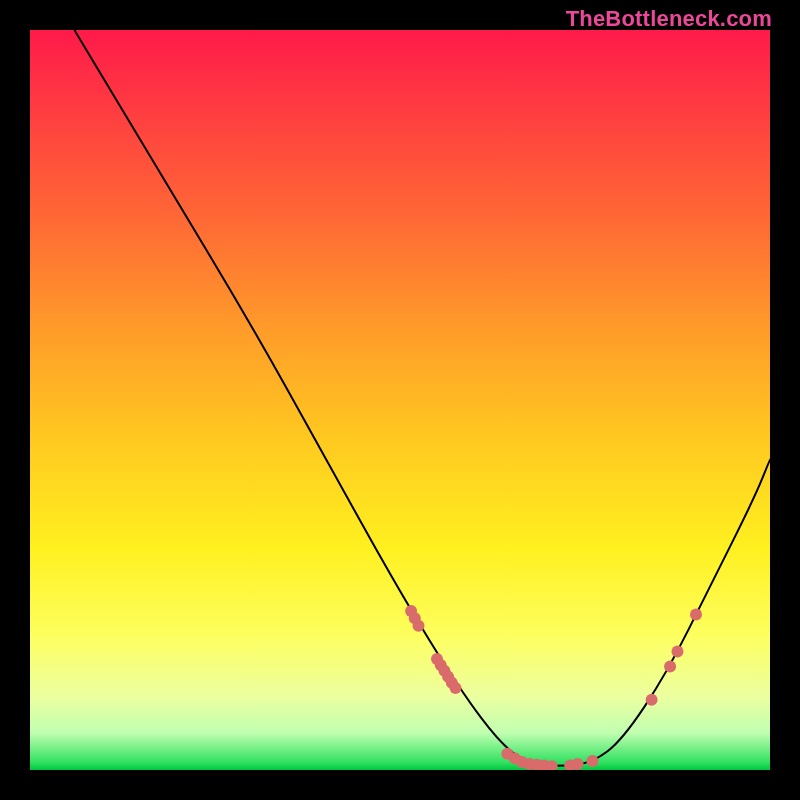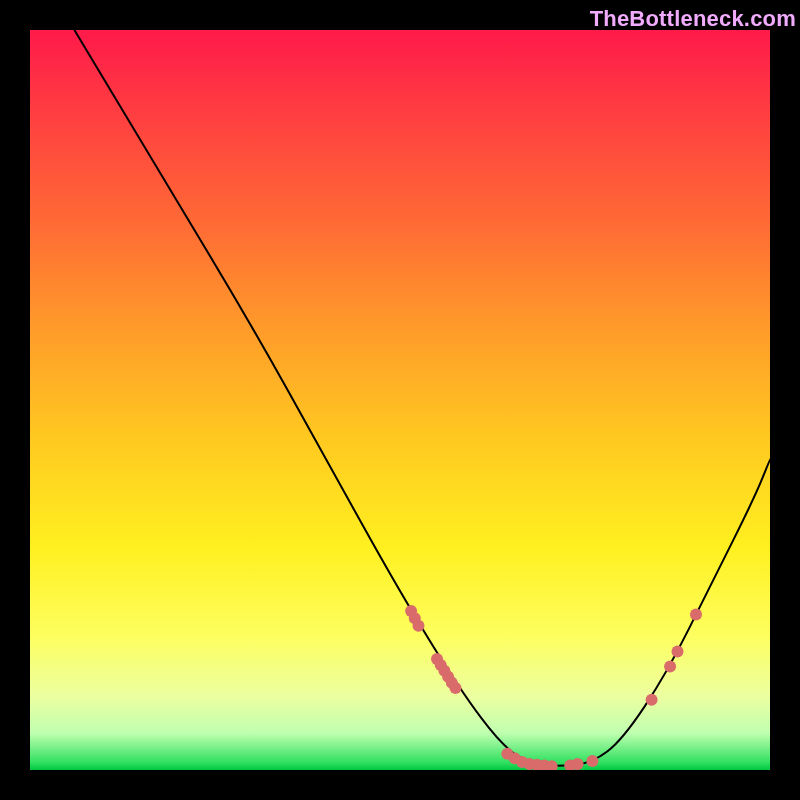--- a/index.html
+++ b/index.html
@@ -50,22 +50,22 @@
   svg.curve {
     position: absolute;
     top: 0;
     left: 0;
     width: 740px;
     height: 740px;
   }
   .watermark {
     position: absolute;
     top: 6px;
-    right: 4px;
-    color: #f0abfc;
+    right: 28px;
+    color: #ec4899;
     font-size: 22px;
     font-weight: 600;
     letter-spacing: 0.2px;
     user-select: none;
   }
 </style>
 </head>
 <body>
 
 <div class="frame">

